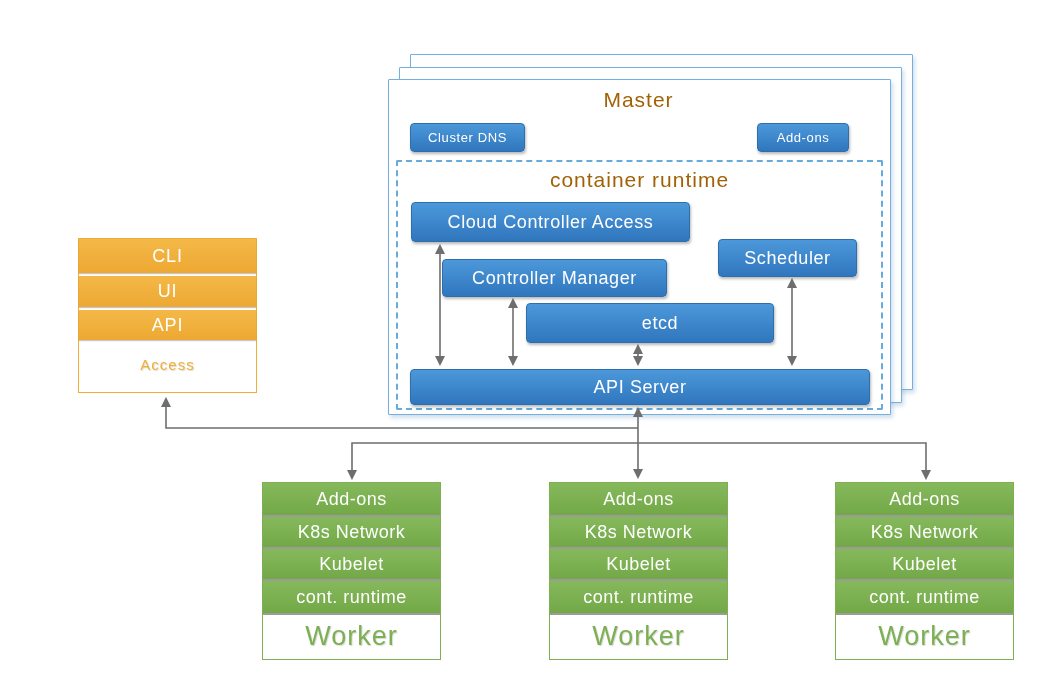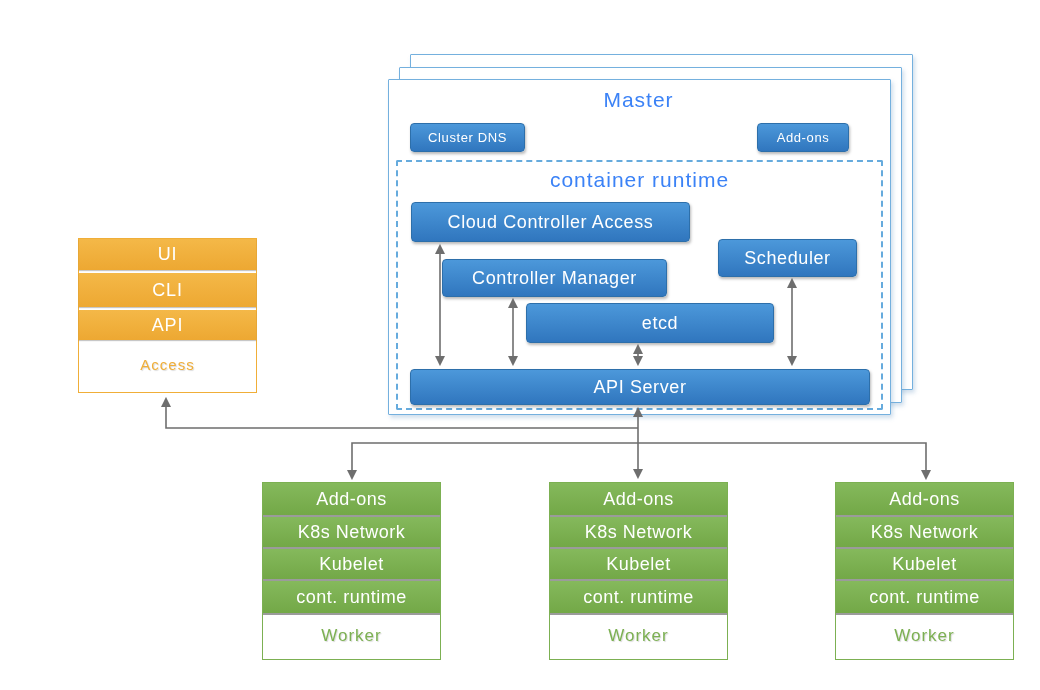--- a/index.html
+++ b/index.html
@@ -6,21 +6,21 @@
   body{width:1040px;height:690px;position:relative;overflow:hidden;
        font-family:"Liberation Sans", sans-serif;}
   .abs{position:absolute;}
 
   
   .layer{position:absolute;width:501px;height:334px;background:#ffffff;
          border:1.5px solid #74b0de;border-radius:1px;
          box-shadow:2px 3px 4px rgba(120,160,200,0.35);}
 
   
-  .ltblue-title{color:#3b82f6;font-size:21px;letter-spacing:1px;text-align:center;}
+  .ltblue-title{color:#a16207;font-size:21px;letter-spacing:1px;text-align:center;}
 
   
   .bluebox{position:absolute;display:flex;align-items:center;justify-content:center;
            color:#ffffff;letter-spacing:0.6px;border-radius:4px;
            background:linear-gradient(180deg,#4c98da 0%,#3076be 100%);
            border:1px solid #2d6faa;
            box-shadow:1px 2px 3px rgba(0,0,0,0.28);}
   .bluebox.big{font-size:18px;}
   .bluebox.badge{font-size:13px;}
 
@@ -38,21 +38,21 @@
   .access-label{color:#f0ae38;font-size:15px;letter-spacing:1px;text-align:center;
                 line-height:44px;text-shadow:1px 1px 1px rgba(0,0,0,0.15);}
 
   
   .worker{position:absolute;top:482px;width:179px;height:178px;background:#ffffff;
           border:1.5px solid #7cb052;box-sizing:border-box;}
   .green-row{display:flex;align-items:center;justify-content:center;color:#ffffff;
              font-size:18px;letter-spacing:0.5px;
              background:linear-gradient(180deg,#85b95c 0%,#73a847 100%);
              border-bottom:2px solid #9b9b9b;}
-  .worker-label{color:#7cb052;font-size:17px;letter-spacing:1px;text-align:center;
+  .worker-label{color:#7cb052;font-size:27px;letter-spacing:1px;text-align:center;
                 line-height:42px;text-shadow:1px 1px 1px rgba(0,0,0,0.15);}
 
   svg.overlay{position:absolute;left:0;top:0;width:1040px;height:690px;pointer-events:none;}
   svg.overlay line, svg.overlay polyline{stroke:#6e6e6e;stroke-width:1.6;fill:none;}
 </style>
 </head>
 <body>
 
 <div class="layer" style="left:410px;top:54px;"></div>
 <div class="layer" style="left:399px;top:67px;"></div>
@@ -66,22 +66,22 @@
 <div class="dashedbox"></div>
 <div class="abs ltblue-title" style="left:396px;top:168px;width:487px;">container runtime</div>
 
 <div class="bluebox big" style="left:411px;top:202px;width:277px;height:38px;">Cloud Controller Access</div>
 <div class="bluebox big" style="left:442px;top:259px;width:223px;height:36px;">Controller Manager</div>
 <div class="bluebox big" style="left:718px;top:239px;width:137px;height:36px;">Scheduler</div>
 <div class="bluebox big" style="left:526px;top:303px;width:226px;height:38px;padding-left:20px;">etcd</div>
 <div class="bluebox big" style="left:410px;top:369px;width:458px;height:34px;">API Server</div>
 
 <div class="access-panel">
+  <div class="orange-row" style="height:34px;">CLI</div>
   <div class="orange-row" style="height:31px;">UI</div>
-  <div class="orange-row" style="height:34px;">CLI</div>
   <div class="orange-row" style="height:30px;">API</div>
   <div class="access-label">Access</div>
 </div>
 
 <div class="worker" style="left:262px;">
   <div class="green-row" style="height:32px;">Add-ons</div>
   <div class="green-row" style="height:30px;">K8s Network</div>
   <div class="green-row" style="height:30px;">Kubelet</div>
   <div class="green-row" style="height:32px;">cont. runtime</div>
   <div class="worker-label">Worker</div>

